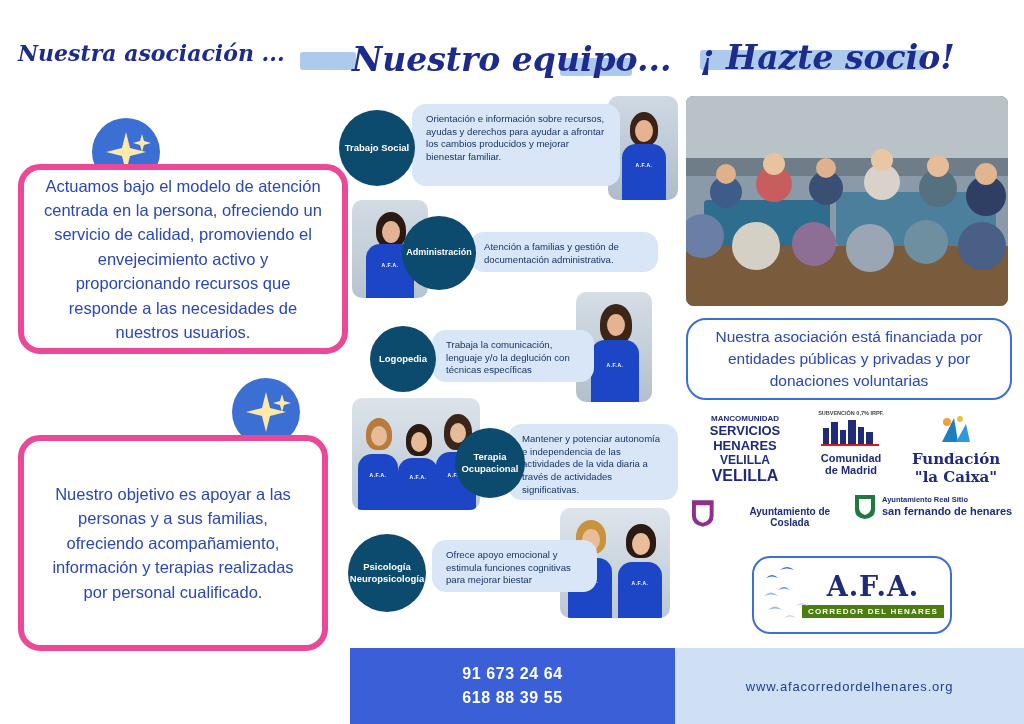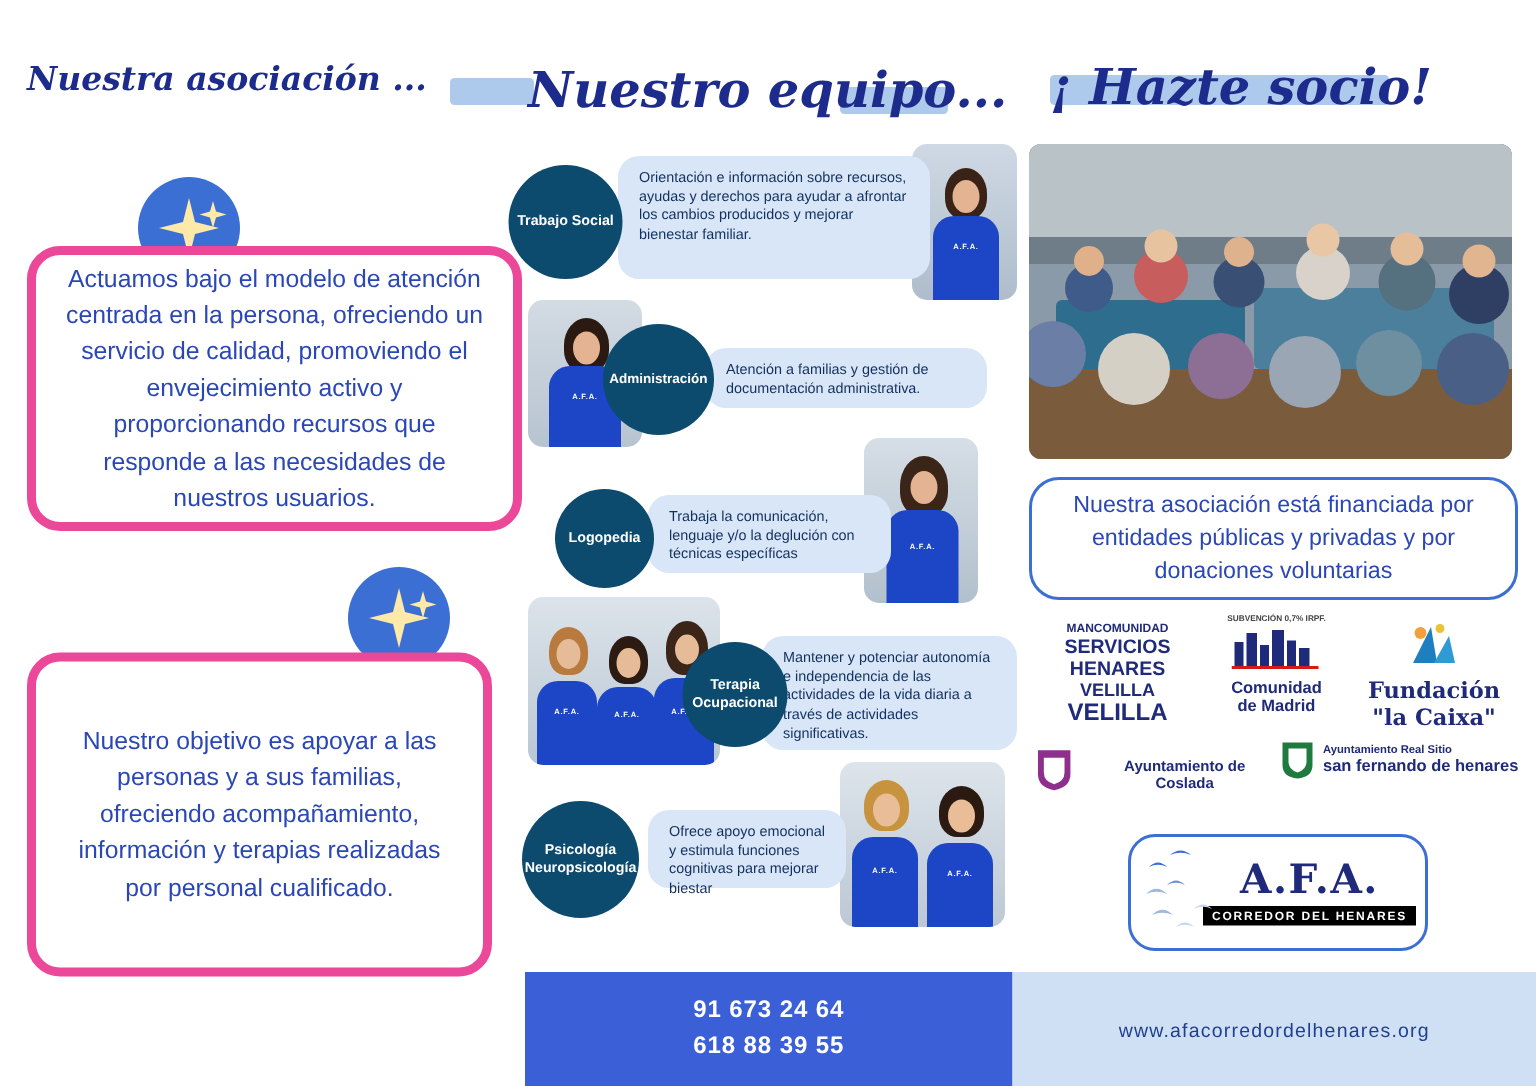--- a/index.html
+++ b/index.html
@@ -119,21 +119,21 @@
   #afa-logo-box {
     position:absolute; left:752px; top:556px; width:200px; height:78px;
     border:2px solid #3b6fd4; border-radius:18px; background:#fff;
     display:flex; align-items:center; justify-content:center;
   }
   #afa-logo-box .afa-main {
     font-family:"DejaVu Serif", serif; font-weight:700;
     color:#1f2a7a; font-size:27px; letter-spacing:1px; line-height:1;
   }
   #afa-logo-box .afa-sub {
-    font-size:8px; font-weight:700; color:#ffffff; background:#000000;
+    font-size:8px; font-weight:700; color:#ffffff; background:#4d7c0f;
     letter-spacing:1.2px; padding:2px 6px; margin-top:3px; display:inline-block;
   }
 
   
   #footer { position:absolute; left:0; top:648px; width:1024px; height:76px; }
   .footer-seg { position:absolute; top:0; height:76px; display:flex;
     align-items:center; justify-content:center; text-align:center; }
   #seg-left   { left:0;    width:350px; background:#cfe0f5; color:#1f3f8f;
                 font-size:13.5px; letter-spacing:.8px; }
   #seg-mid    { left:350px;width:325px; background:#3b5fd6; color:#ffffff;
@@ -275,21 +275,21 @@
       </div>
     </div>
     <div class="ph-person" style="left:56px; width:48px; height:94px;">
       <div class="ph-hair" style="left:10px; top:0; width:30px; height:34px; background:#2b1a12;"></div>
       <div class="ph-head" style="left:16px; top:9px; width:18px; height:22px; background:#e8bd98;"></div>
       <div class="ph-body" style="left:2px; width:44px; height:56px;">
         <div class="logo-afa-mini" style="top:18px;">A.F.A.</div>
       </div>
     </div>
   </div>
-  <div class="desc-pill" style="left:432px; top:540px; width:132px; height:52px;">
+  <div class="desc-pill" style="left:432px; top:540px; width:165px; height:52px;">
     <span>Ofrece apoyo emocional y estimula funciones cognitivas para mejorar biestar</span>
   </div>
   <div class="role-badge" style="left:348px; top:534px; width:78px; height:78px;">
     <span>Psicología Neuropsicología</span>
   </div>
 </div>
 
 <div id="photo-group">
   <svg width="322" height="210" viewBox="0 0 322 210" aria-hidden="true">
     <rect x="0" y="0" width="322" height="210" fill="#8a9aa8"></rect>

